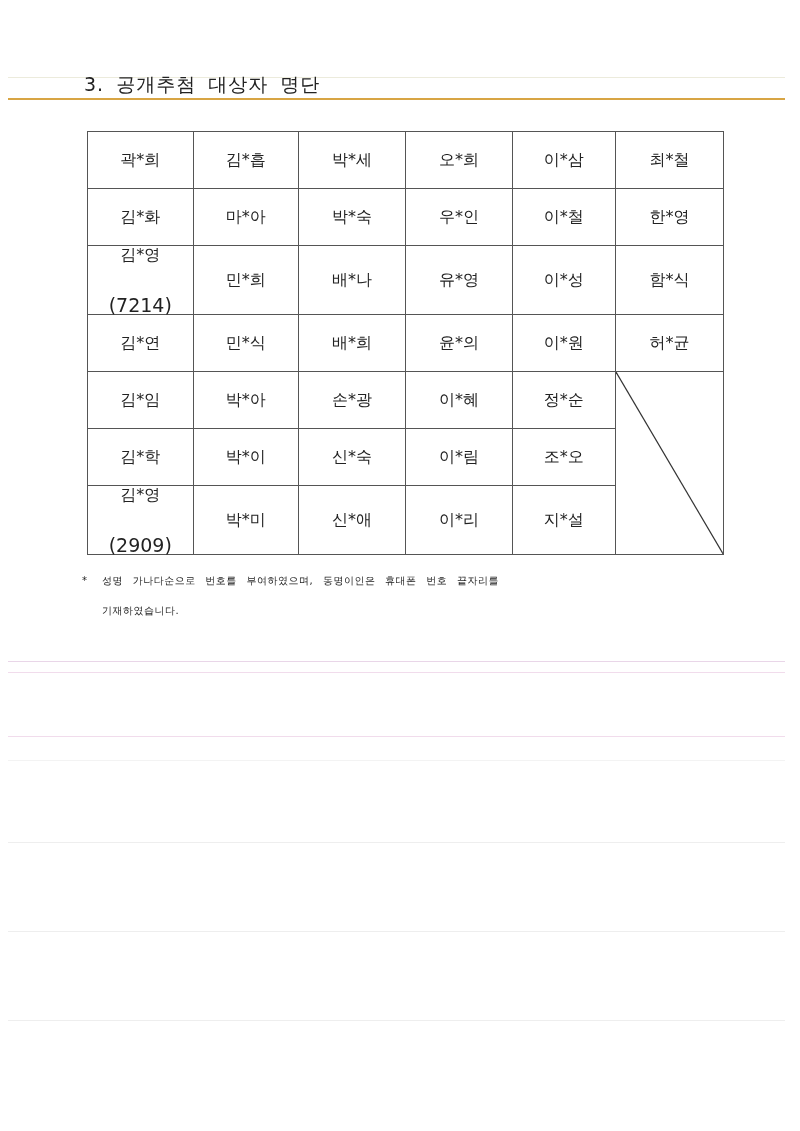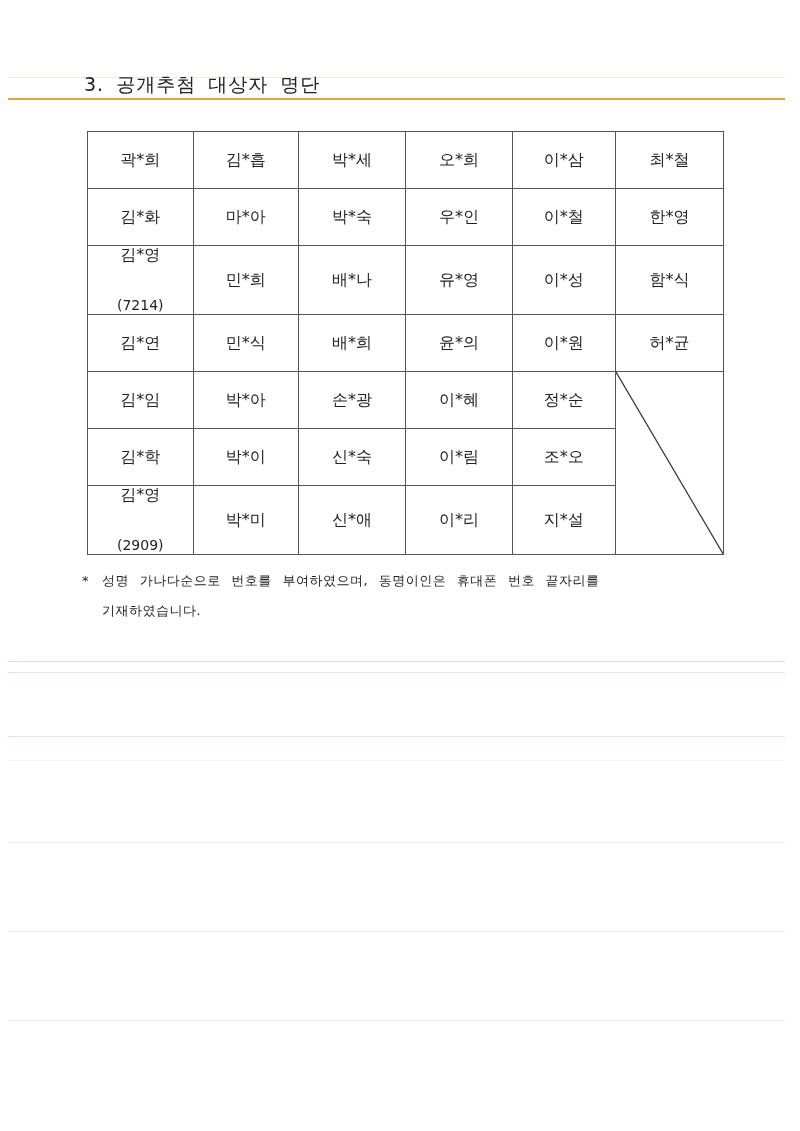--- a/index.html
+++ b/index.html
@@ -57,40 +57,40 @@
       text-align: center;
       vertical-align: middle;
       font-size: 16px;
       color: #222;
       height: 56px;
       padding: 0;
       line-height: 18px;
     }
     .name-table td .sub {
       display: block;
-      font-size: 14px;
+      font-size: 19px;
       margin-top: 32px;
     }
     .diag-cell {
       position: relative;
       padding: 0;
     }
     .diag-cell svg {
       position: absolute;
       left: 0; top: 0;
       width: 100%;
       height: 100%;
     }
 
     .note {
       position: absolute;
       left: 82px;
       top: 566px;
       width: 650px;
-      font-size: 13px;
+      font-size: 10px;
       line-height: 30px;
       color: #222;
       word-spacing: 6px;
       letter-spacing: 0.5px;
     }
     .note .bullet {
       display: inline-block;
       width: 20px;
     }
     .note .line2 {

